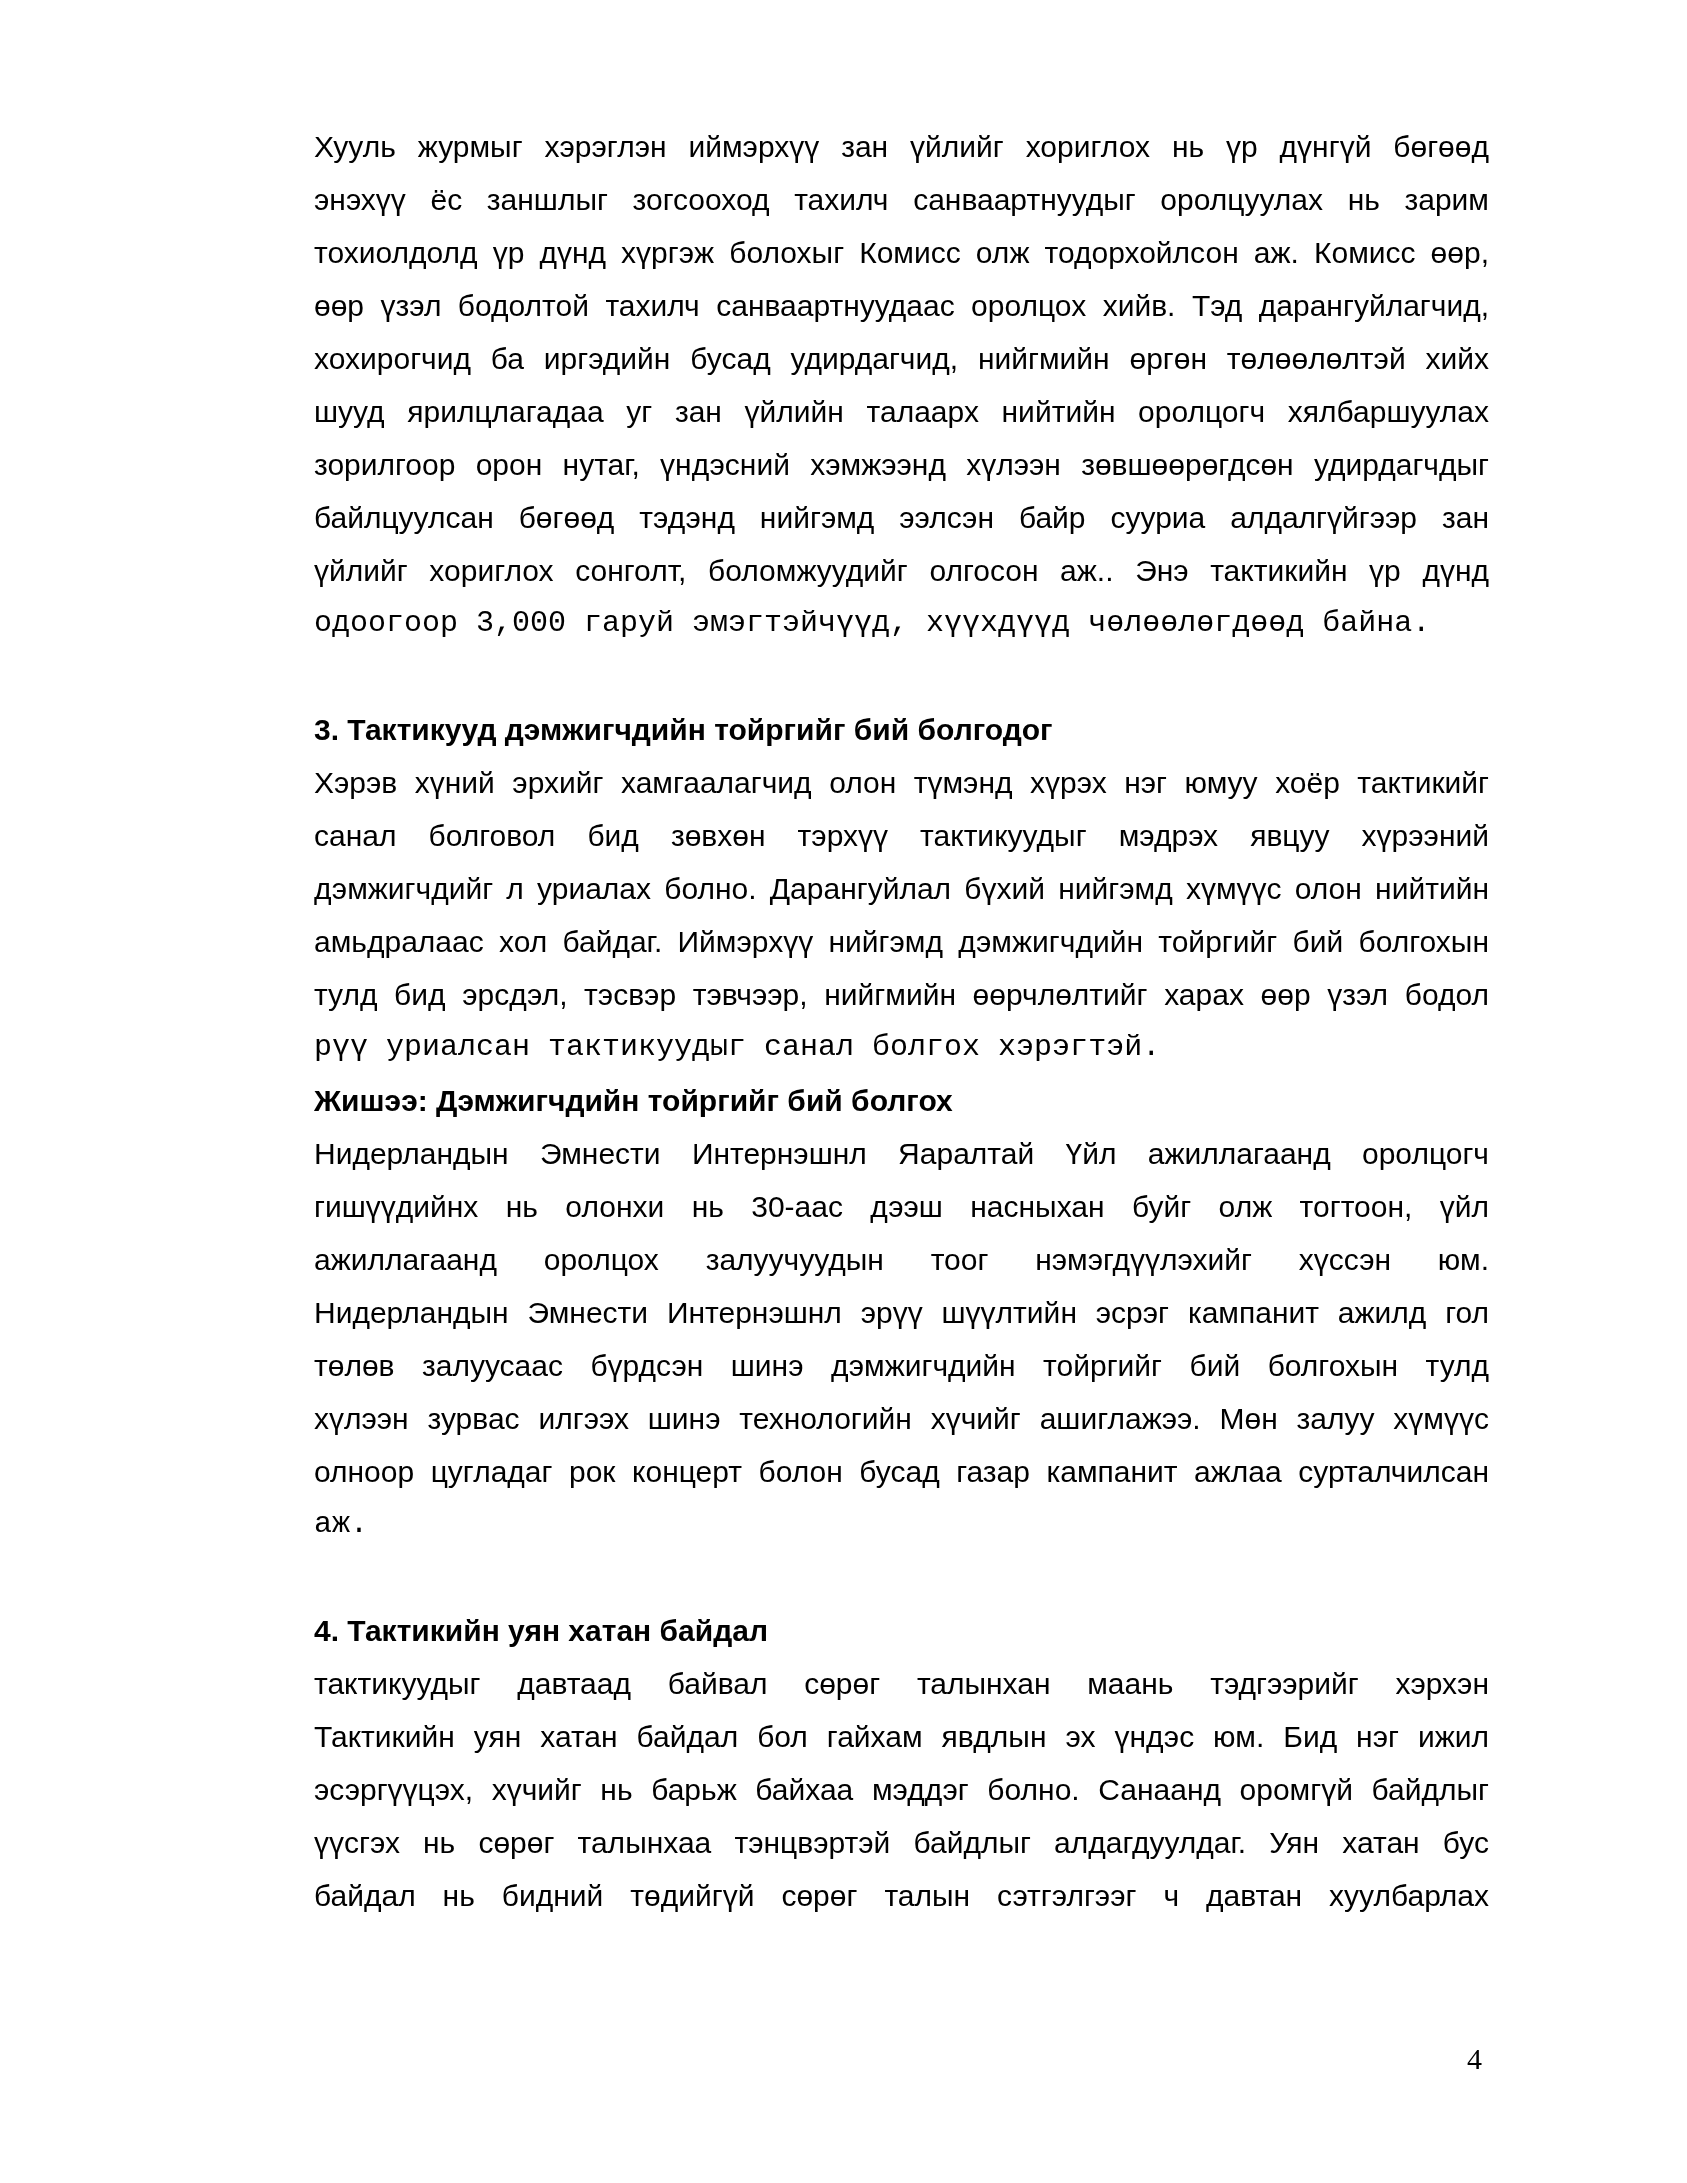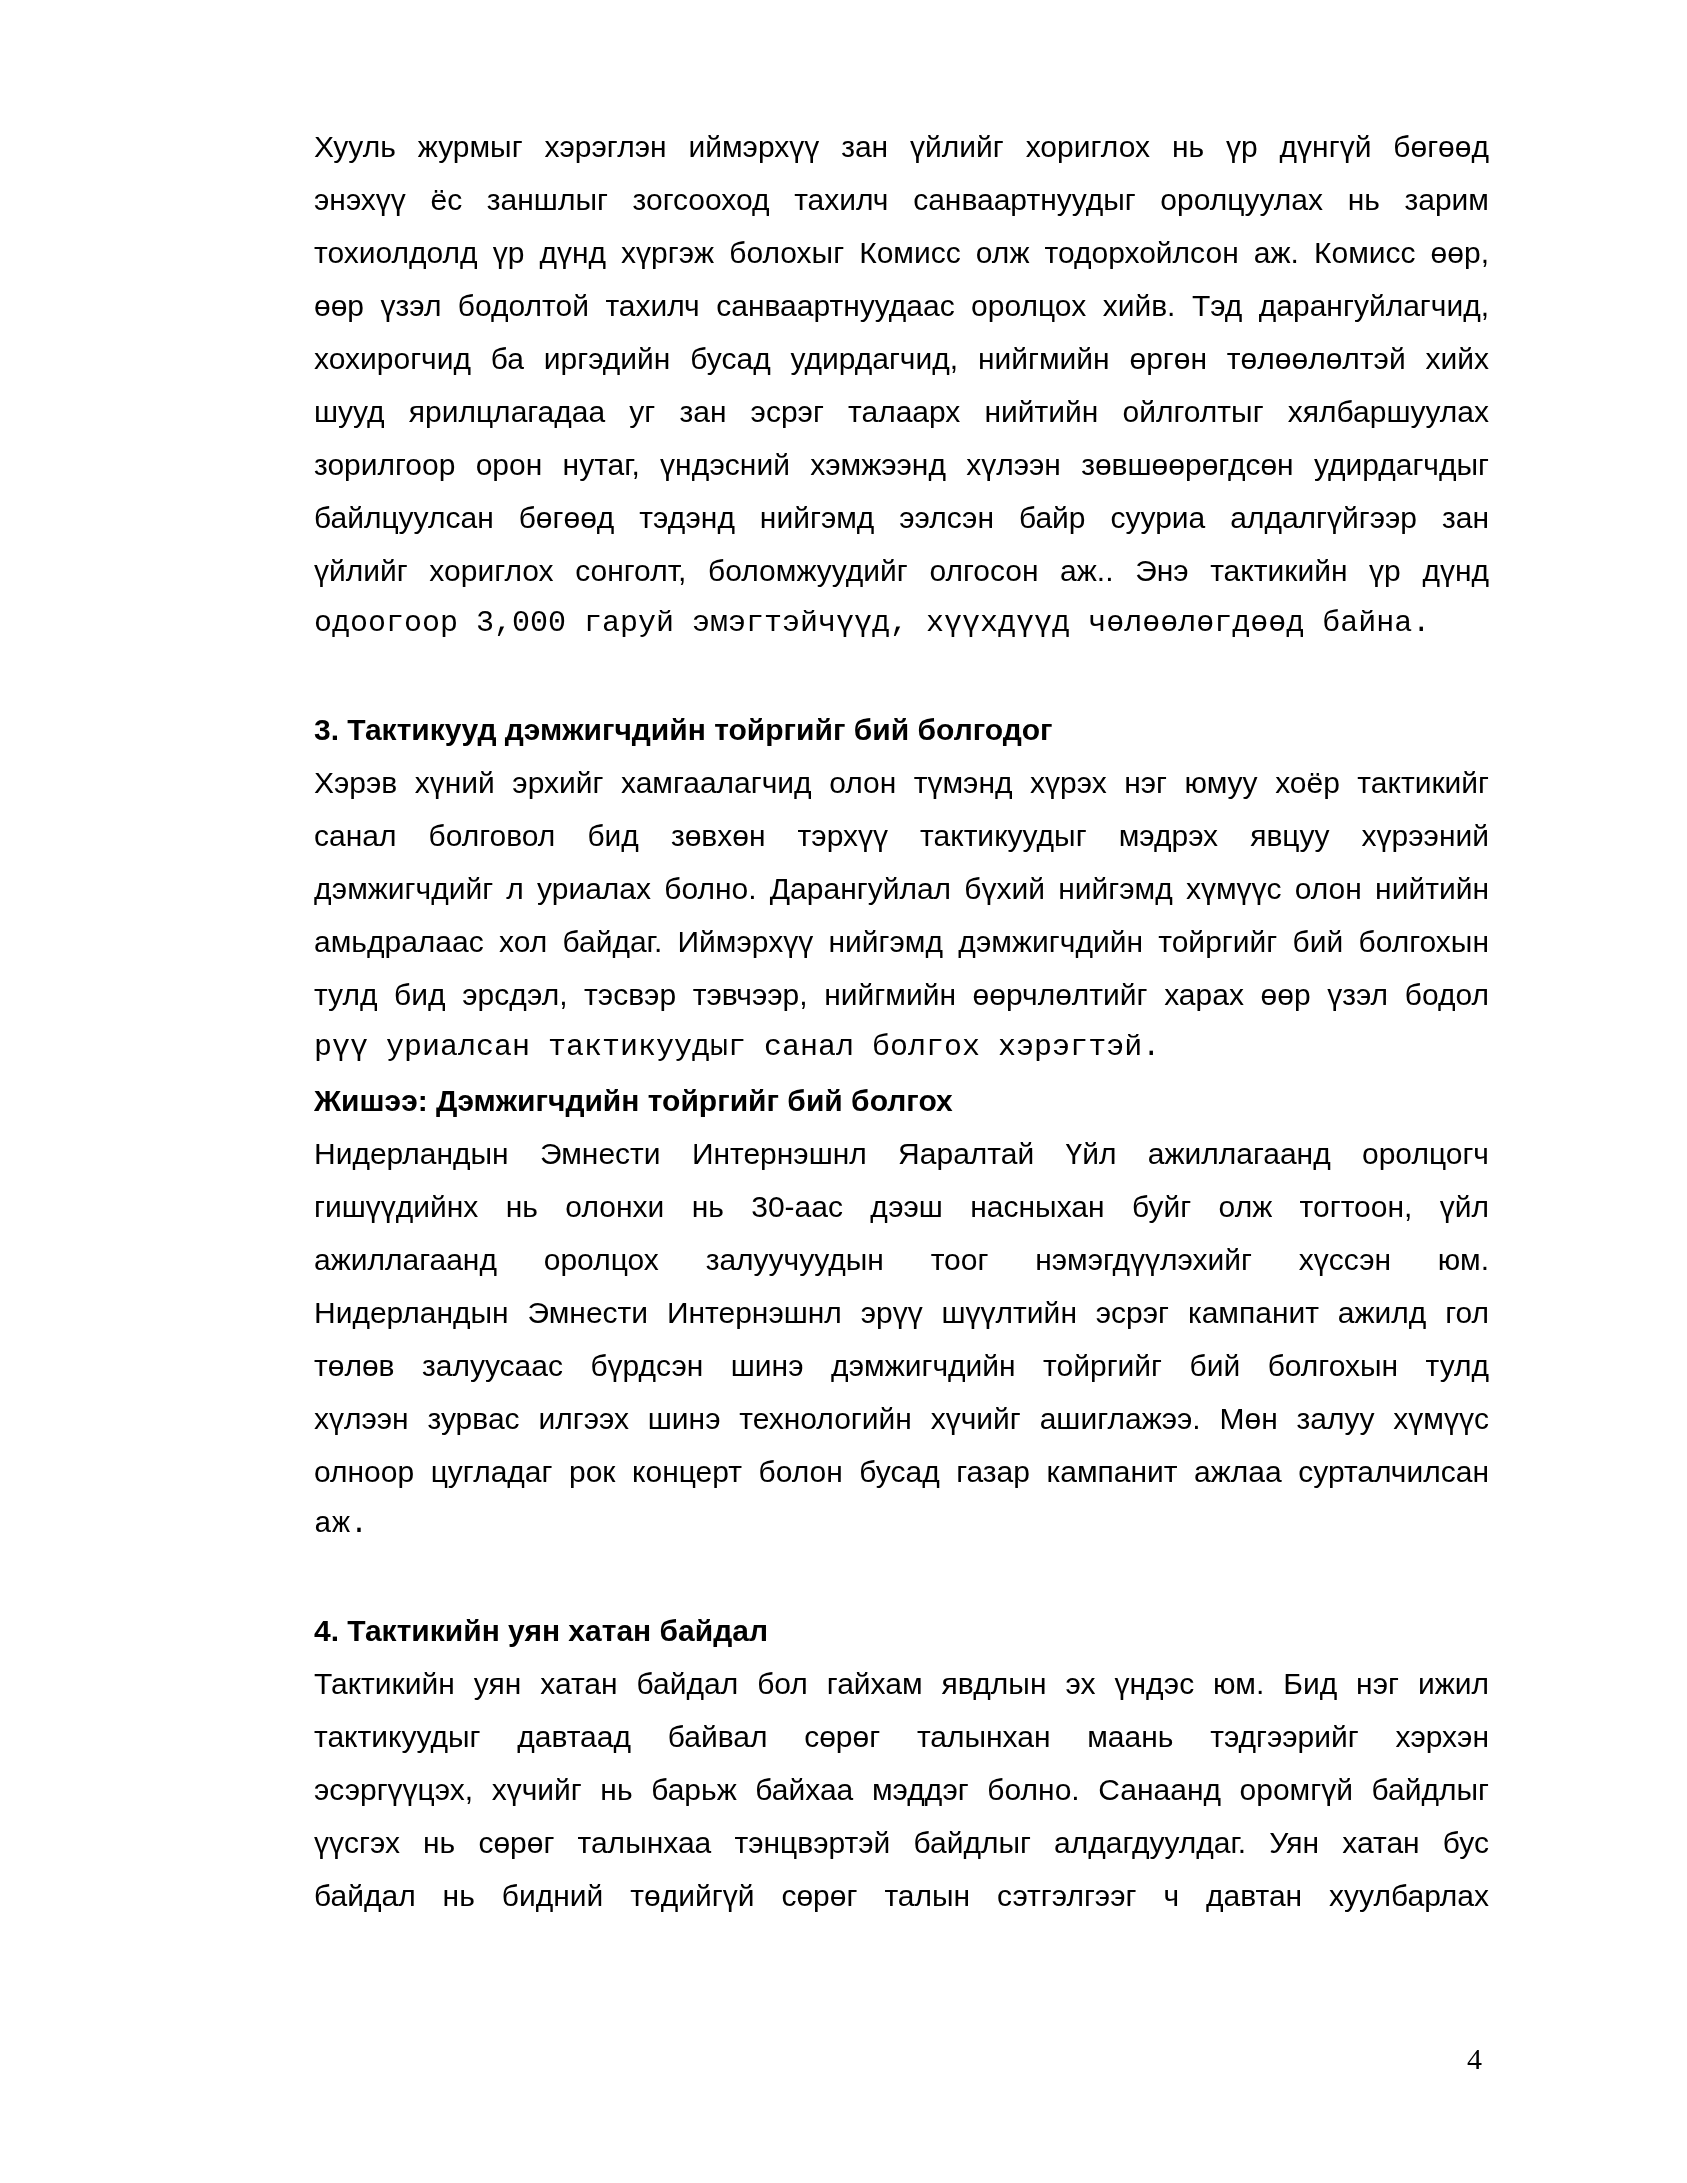--- a/index.html
+++ b/index.html
@@ -29,21 +29,21 @@
 
 <div class="page">
   <div class="column">
 
     <div>
       <span class="line">Хууль журмыг хэрэглэн иймэрхүү зан үйлийг хориглох нь үр дүнгүй бөгөөд</span>
       <span class="line">энэхүү ёс заншлыг зогсооход тахилч санваартнуудыг оролцуулах нь зарим</span>
       <span class="line">тохиолдолд үр дүнд хүргэж болохыг Комисс олж тодорхойлсон аж. Комисс өөр,</span>
       <span class="line">өөр үзэл бодолтой тахилч санваартнуудаас оролцох хийв. Тэд дарангуйлагчид,</span>
       <span class="line">хохирогчид ба иргэдийн бусад удирдагчид, нийгмийн өргөн төлөөлөлтэй хийх</span>
-      <span class="line">шууд ярилцлагадаа уг зан эсрэг талаарх нийтийн ойлголтыг хялбаршуулах</span>
+      <span class="line">шууд ярилцлагадаа уг зан үйлийн талаарх нийтийн оролцогч хялбаршуулах</span>
       <span class="line">зорилгоор орон нутаг, үндэсний хэмжээнд хүлээн зөвшөөрөгдсөн удирдагчдыг</span>
       <span class="line">байлцуулсан бөгөөд тэдэнд нийгэмд ээлсэн байр сууриа алдалгүйгээр зан</span>
       <span class="line">үйлийг хориглох сонголт, боломжуудийг олгосон аж.. Энэ тактикийн үр дүнд</span>
       <span class="line last">одоогоор 3,000 гаруй эмэгтэйчүүд, хүүхдүүд чөлөөлөгдөөд байна.</span>
     </div>
 
     <span class="blank"></span>
 
     <span class="line bold">3. Тактикууд дэмжигчдийн тойргийг бий болгодог</span>
 
@@ -67,22 +67,22 @@
       <span class="line">хүлээн зурвас илгээх шинэ технологийн хүчийг ашиглажээ. Мөн залуу хүмүүс</span>
       <span class="line">олноор цугладаг рок концерт болон бусад газар кампанит ажлаа сурталчилсан</span>
       <span class="line last">аж.</span>
     </div>
 
     <span class="blank"></span>
 
     <span class="line bold">4. Тактикийн уян хатан байдал</span>
 
     <div>
+      <span class="line">тактикуудыг давтаад байвал сөрөг талынхан маань тэдгээрийг хэрхэн</span>
       <span class="line">Тактикийн уян хатан байдал бол гайхам явдлын эх үндэс юм. Бид нэг ижил</span>
-      <span class="line">тактикуудыг давтаад байвал сөрөг талынхан маань тэдгээрийг хэрхэн</span>
       <span class="line">эсэргүүцэх, хүчийг нь барьж байхаа мэддэг болно. Санаанд оромгүй байдлыг</span>
       <span class="line">үүсгэх нь сөрөг талынхаа тэнцвэртэй байдлыг алдагдуулдаг. Уян хатан бус</span>
       <span class="line">байдал нь бидний төдийгүй сөрөг талын сэтгэлгээг ч давтан хуулбарлах</span>
     </div>
 
   </div>
 
   <div class="page-number">4</div>
 </div>
 

